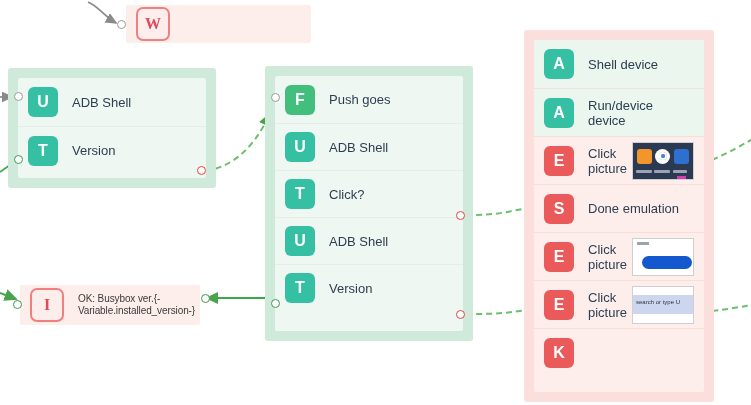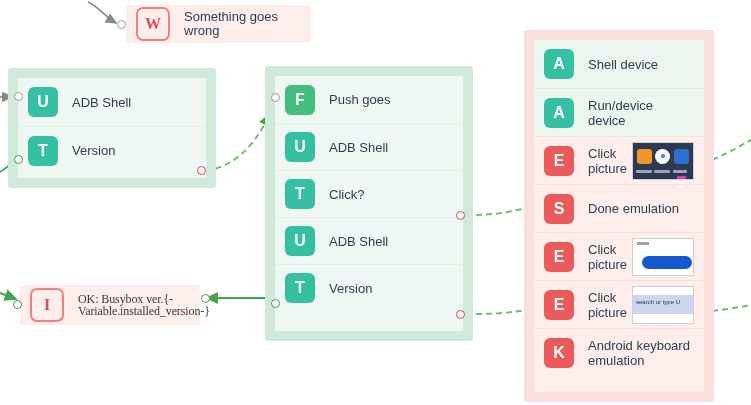--- a/index.html
+++ b/index.html
@@ -171,25 +171,24 @@
     flex: 0 0 auto;
     font-family: "Liberation Serif", "DejaVu Serif", serif;
   }
   .node-label {
     margin-left: 14px;
     font-size: 13px;
     color: #2c3e50;
     line-height: 14px;
   }
   .node-label.small {
-    font-size: 12px;
+    font-size: 10px;
     line-height: 12px;
     color: #3a3a3a;
     letter-spacing: -0.1px;
-    font-family: Liberation Serif, serif;
   }
 
   
   .port {
     position: absolute;
     width: 9px; height: 9px;
     border-radius: 50%;
     background: #ffffff;
     box-sizing: border-box;
     z-index: 4;
@@ -230,21 +229,20 @@
 
     <path d="M0,293 L16,299" fill="none" stroke="#3ba84b" stroke-width="1.9" marker-end="url(#arrowGreen)"></path>
 
     <path d="M712,160 C730,152 740,146 751,140" fill="none" stroke="#6cbf6c" stroke-width="2" stroke-dasharray="6 4"></path>
 
     <path d="M712,311 C730,309 740,307 751,305" fill="none" stroke="#6cbf6c" stroke-width="2" stroke-dasharray="6 4"></path>
   </svg>
 
   <div class="node" style="left:126px; top:5px; width:185px; height:38px;">
     <div class="tile-outline">W</div>
-    <div class="node-label">Something goes wrong</div>
   </div>
   <div class="port gray" style="left:117px; top:20px;"></div>
 
   <div class="group green" style="left:8px; top:68px; width:208px; height:120px;">
     <div class="group-inner">
       <div class="row" style="height:48px;">
         <div class="tile teal">U</div>
         <div class="row-label">ADB Shell</div>
       </div>
       <div class="row" style="height:48px;">
@@ -344,20 +342,18 @@
 picture</div>
         <div class="thumb thumb-omni">
           <span class="bar">
             <em>search or type U</em>
           </span>
         </div>
       </div>
 
       <div class="row pinkbg" style="height:48px;">
         <div class="tile red">K</div>
-        <div class="row-label">Android keyboard
-emulation</div>
       </div>
 
     </div>
   </div>
 
 </div>
 
 </body></html>

